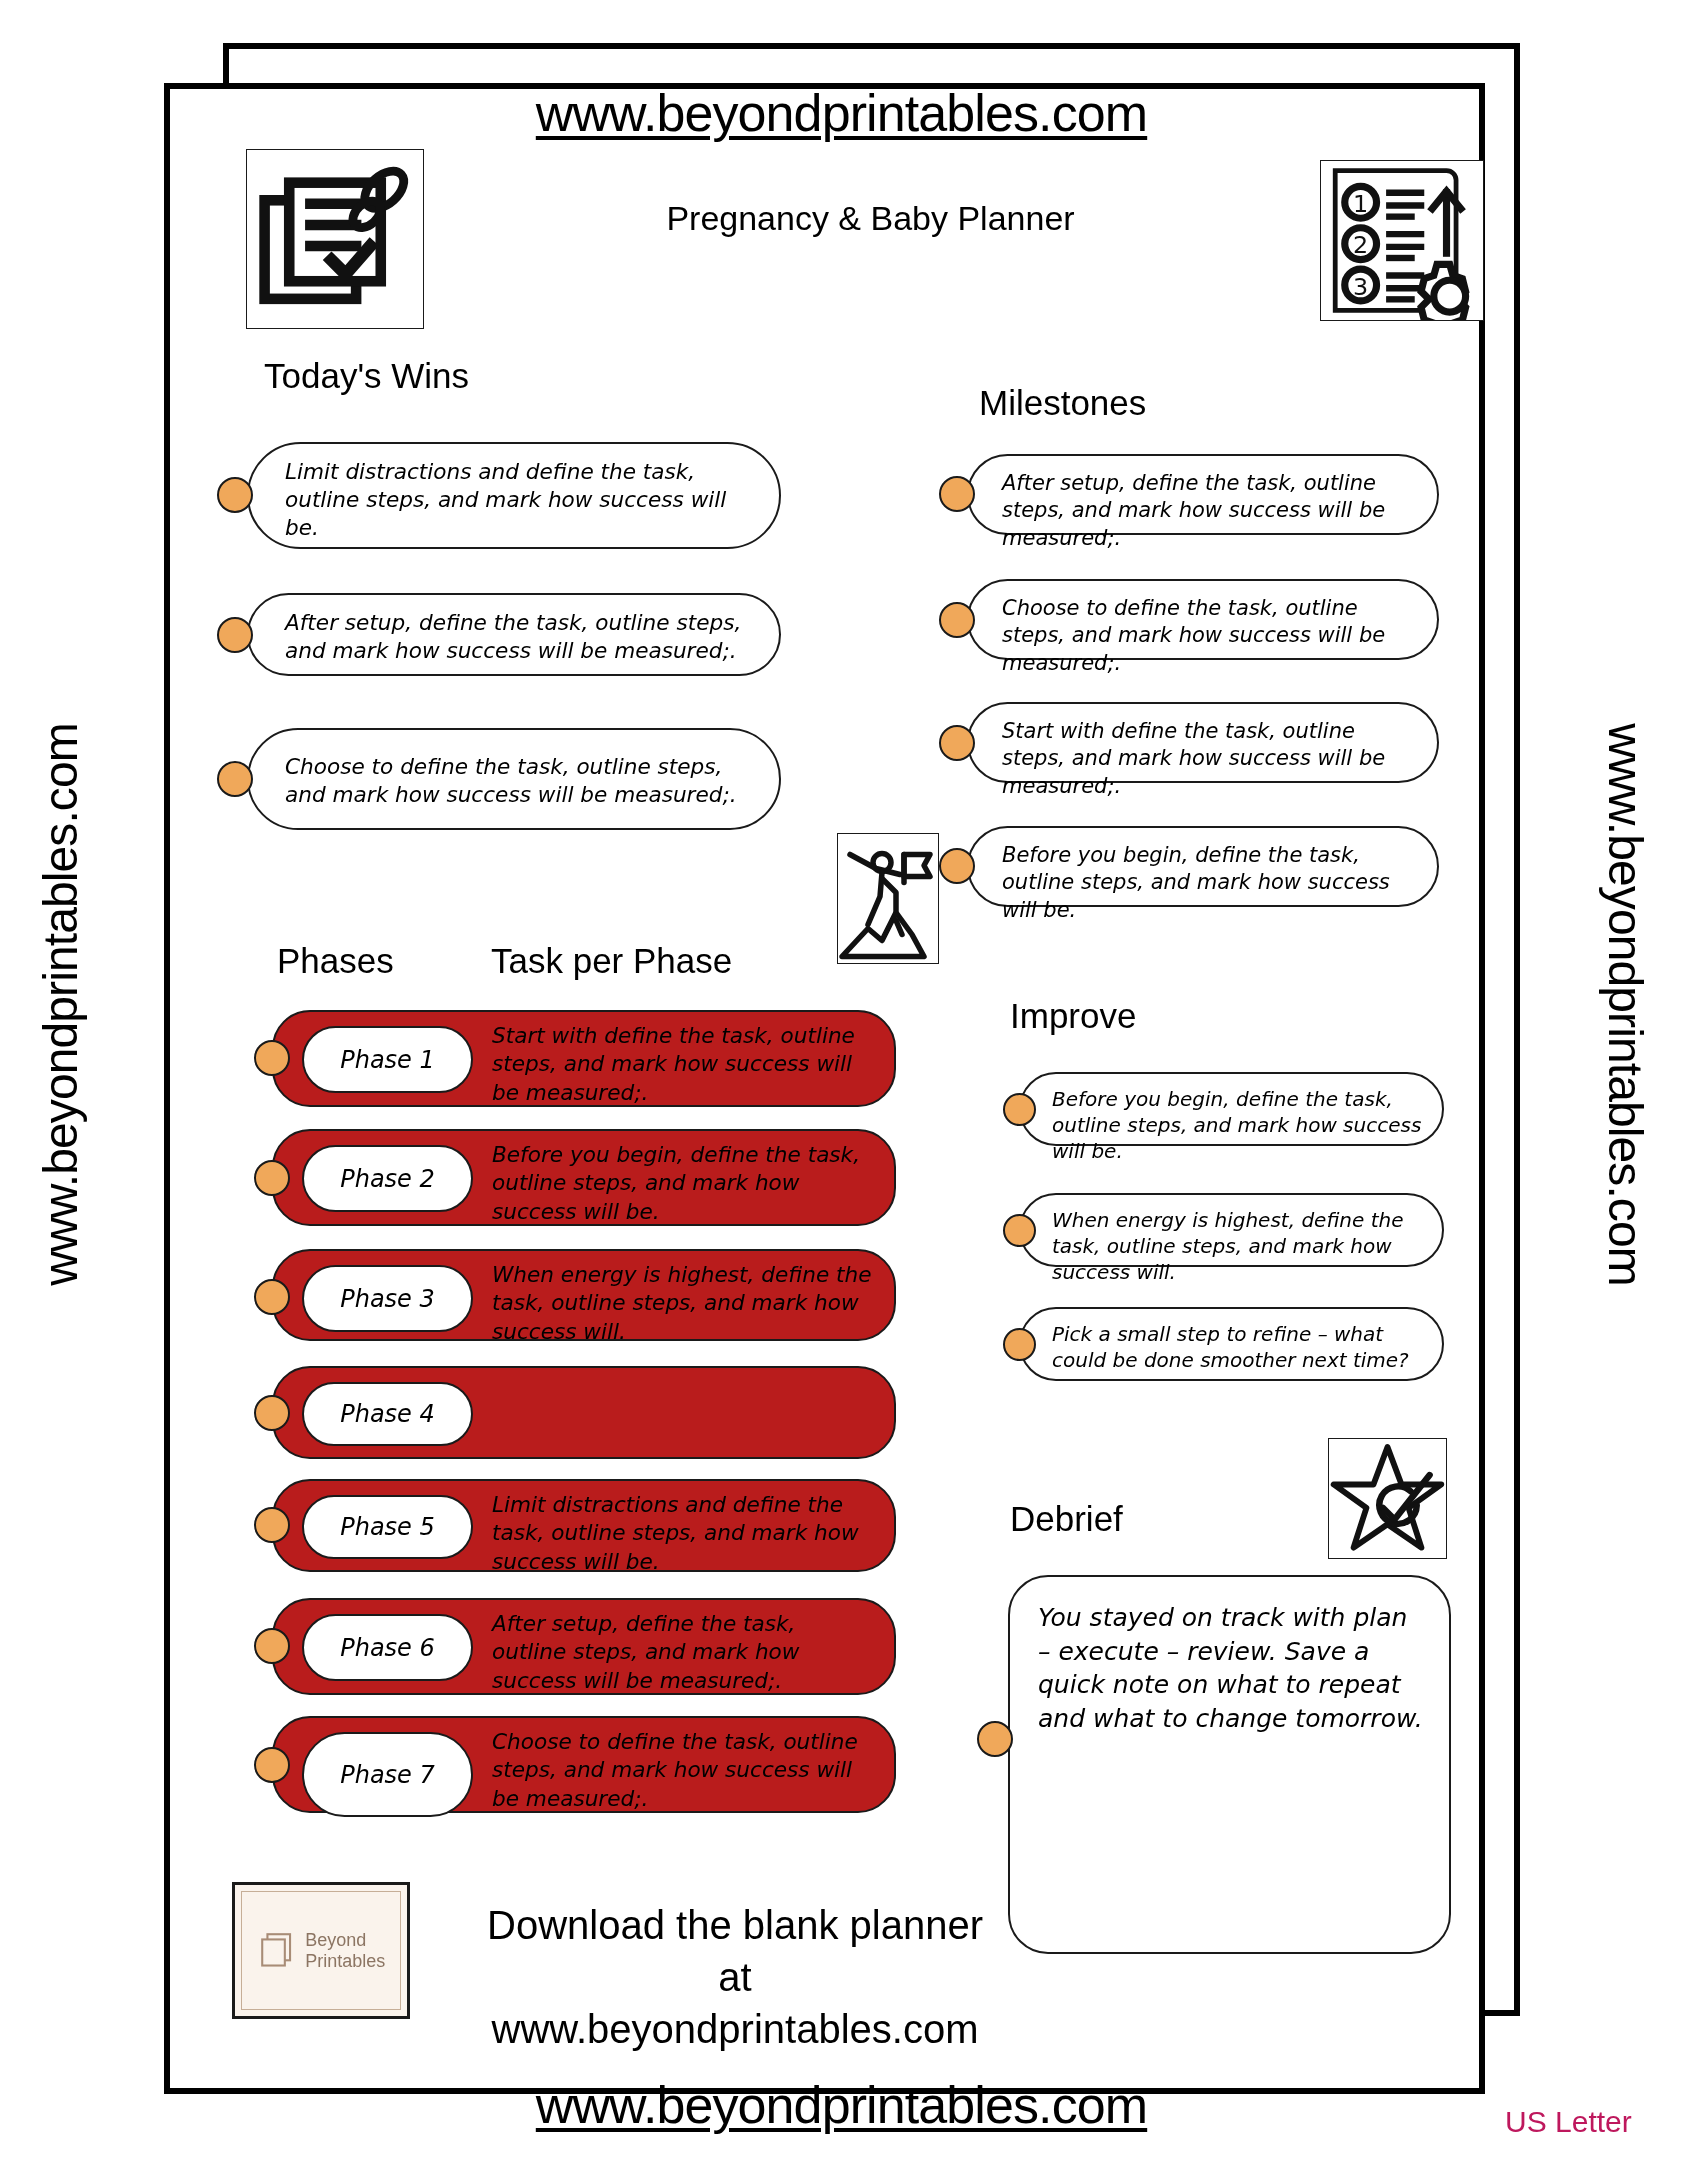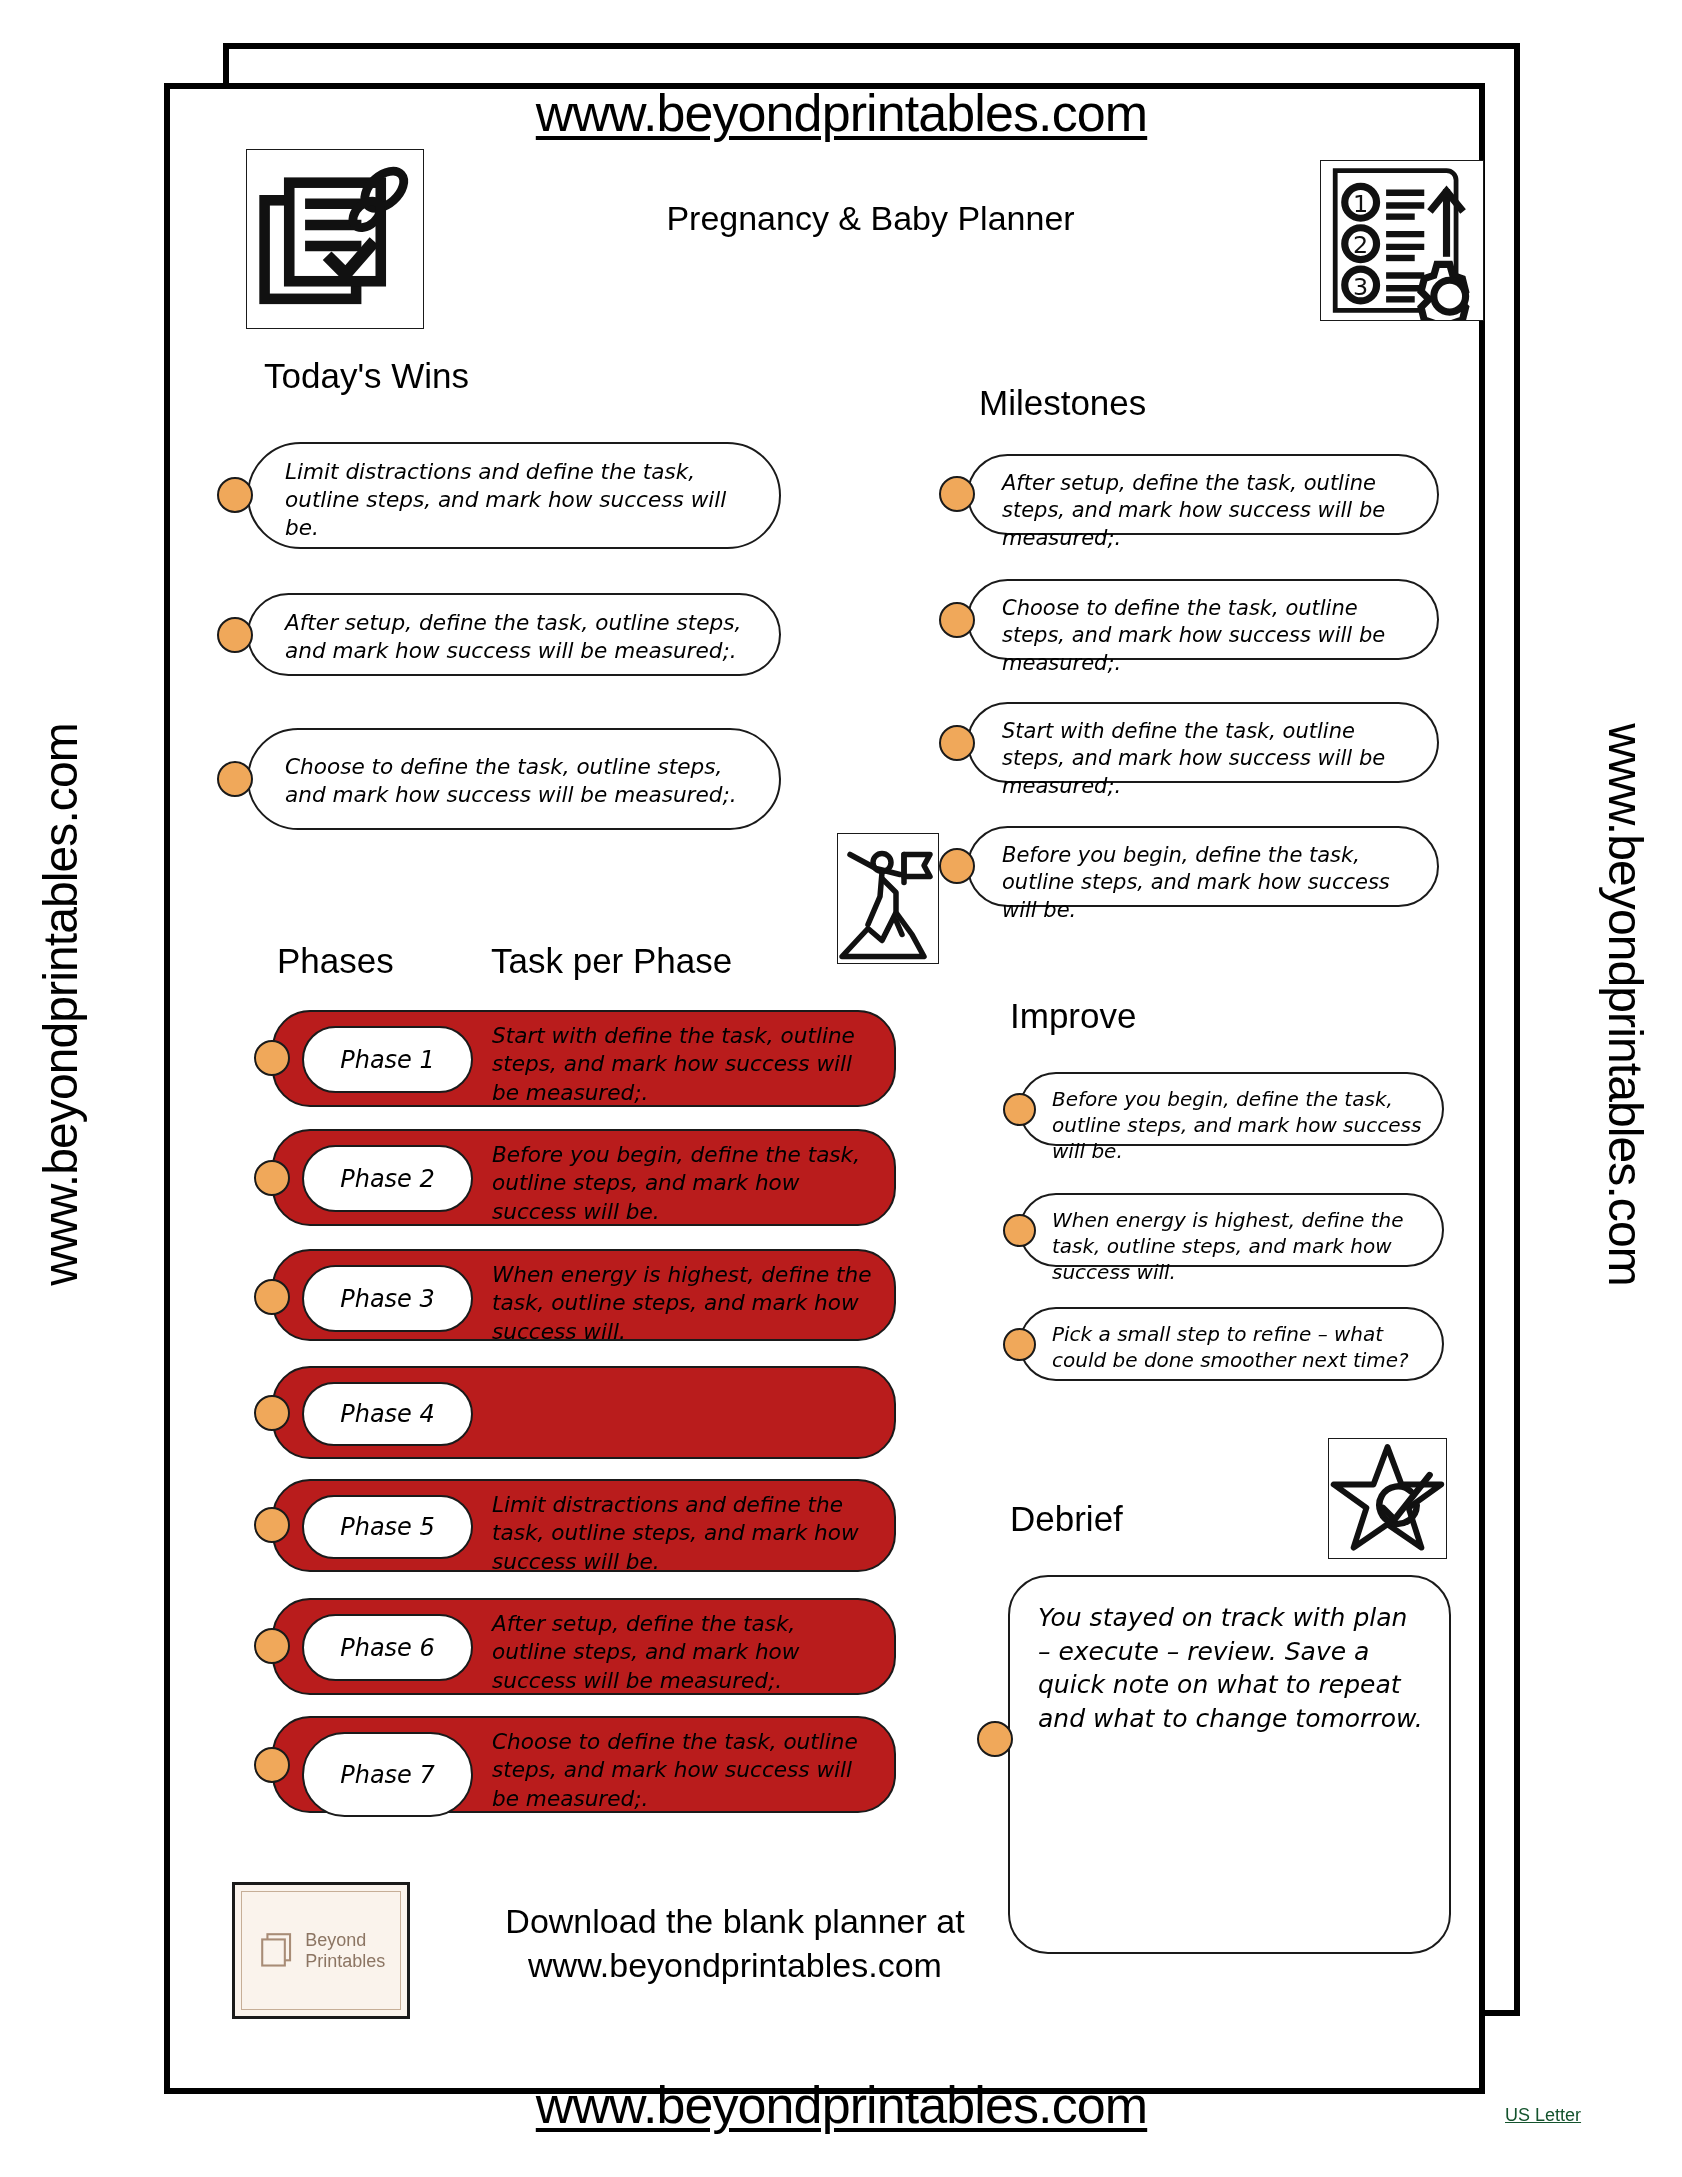--- a/index.html
+++ b/index.html
@@ -81,23 +81,22 @@
     position: absolute;
     left: 438px; top: 199px;
     width: 865px;
     text-align: center;
     font-size: 34px;
     color: #000;
   }
   #paper-size-label {
     position: absolute;
     left: 1505px; top: 2105px;
-    font-size: 18px;
-    color: #14532d;
-    text-decoration: underline;
+    font-size: 30px;
+    color: #be185d;
   }
 
   
   .icon-frame {
     position: absolute;
     border: 1.7px solid #1a1a1a;
     background: #fff;
     box-sizing: border-box;
   }
   #icon-clipboard { left: 246px; top: 149px; width: 178px; height: 180px; }
@@ -270,21 +269,21 @@
     font-size: 18px;
     line-height: 1.15;
     color: #8C7563;
     white-space: pre-line;
   }
   #download-cta {
     position: absolute;
     left: 467px; top: 1899px;
     width: 536px;
     text-align: center;
-    font-size: 34px;
+    font-size: 40px;
     line-height: 1.30;
     color: #000;
     white-space: pre-line;
   }
 </style>
 </head>
 <body>
 
 <div id="outer-frame"></div>
 <div id="inner-frame"></div>

